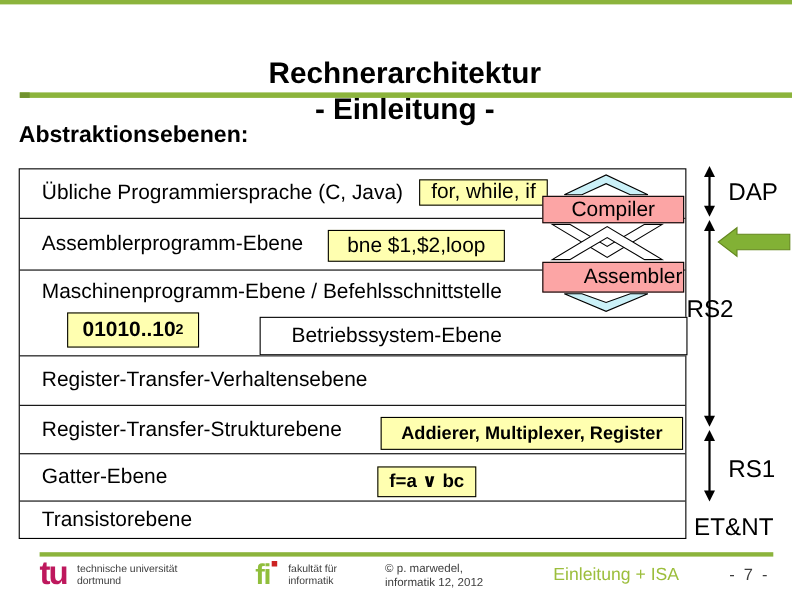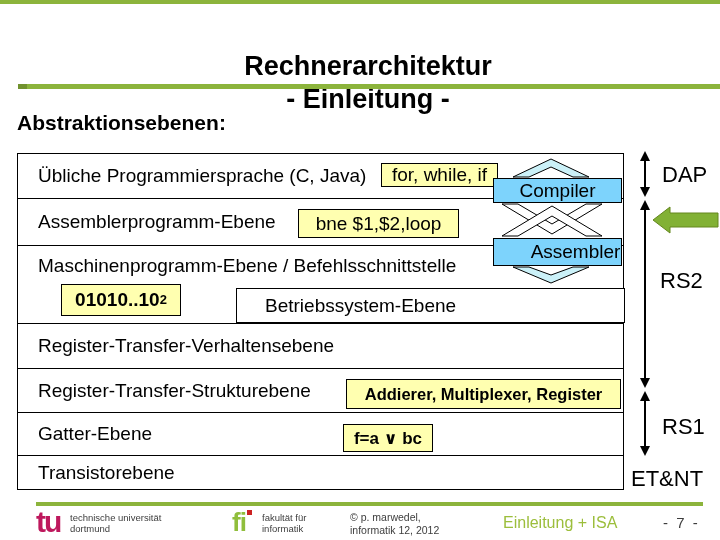--- a/index.html
+++ b/index.html
@@ -33,34 +33,34 @@
   .b3{left:43px;top:130px;width:120px;height:32px;font-weight:bold;}
   .b3 sub{font-size:13px;line-height:0;}
   .b4{left:443px;top:179px;width:157px;height:30px;}
   .b5{left:328px;top:225px;width:275px;height:30px;font-weight:bold;font-size:16.5px;}
   .b6{left:325px;top:270px;width:90px;height:28px;font-weight:bold;font-size:17px;}
   .os-box{position:absolute;left:218px;top:134px;width:389px;height:35px;box-sizing:border-box;
       background:#fff;border:1.5px solid #000;display:flex;align-items:center;
       padding-left:28px;font-size:19px;}
 
   
-  .tool{position:absolute;box-sizing:border-box;background:#7dd3fc;border:1px solid #000;
+  .tool{position:absolute;box-sizing:border-box;background:#fca5a5;border:1px solid #000;
         display:flex;align-items:center;justify-content:center;font-size:19px;z-index:5;}
   .compiler-box{left:493px;top:178px;width:129px;height:25px;}
   .assembler-box{left:493px;top:238px;width:129px;height:28px;padding-left:36px;}
   .arr{position:absolute;z-index:4;}
   .arr-top{left:512px;top:158px;}
   .arr-mid{left:500px;top:203px;}
   .arr-bot{left:512px;top:266px;}
 
   
   .sidesvg{position:absolute;left:630px;top:148px;}
   .side{position:absolute;font-size:22px;white-space:nowrap;}
   .dap{left:662px;top:162px;}
-  .rs2{left:660px;top:268px;}
+  .rs2{left:624px;top:268px;}
   .rs1{left:662px;top:414px;}
   .etnt{left:631px;top:466px;}
 
   
   .footline{position:absolute;left:36px;top:502px;width:667px;height:4px;background:#8CB43C;}
   .tulogo{position:absolute;left:36px;top:505px;font-size:30px;font-weight:bold;
           color:#be185d;letter-spacing:-2px;text-align:center;}
   .filogo{position:absolute;left:232px;top:507px;font-size:26px;font-weight:bold;
           color:#90BE3C;letter-spacing:-1px;}
   .filogo .fidot{position:absolute;left:15px;top:3px;width:5px;height:5px;background:#CC2222;}

